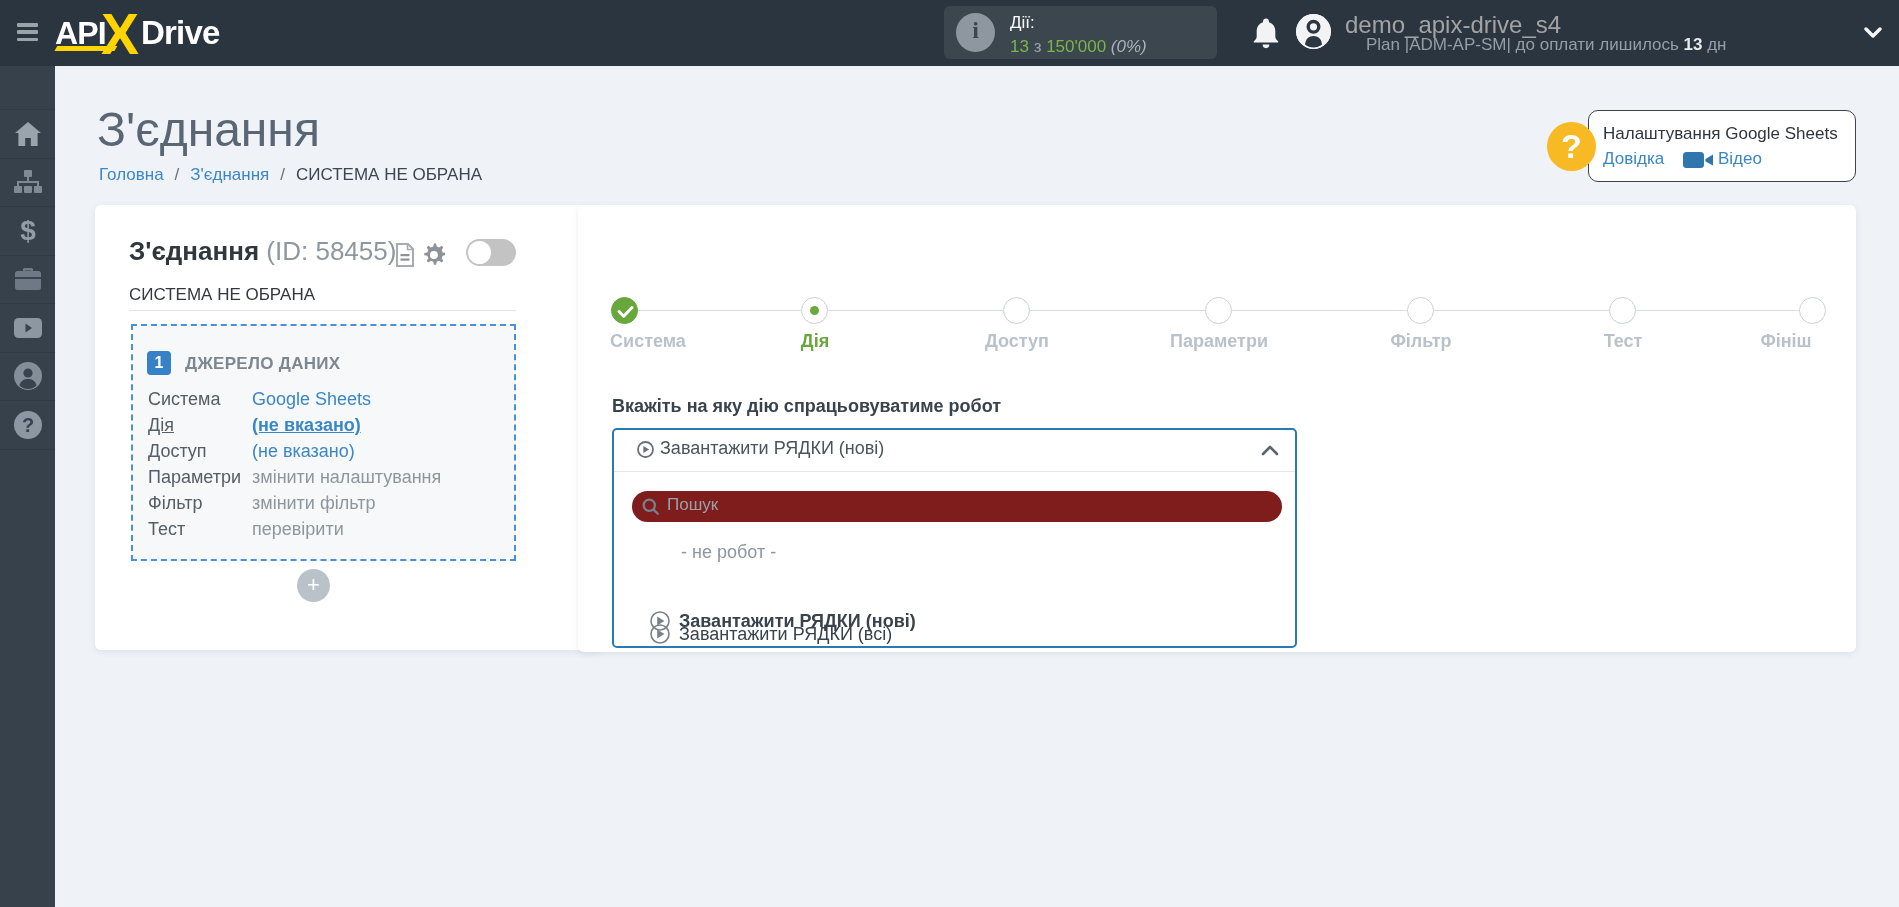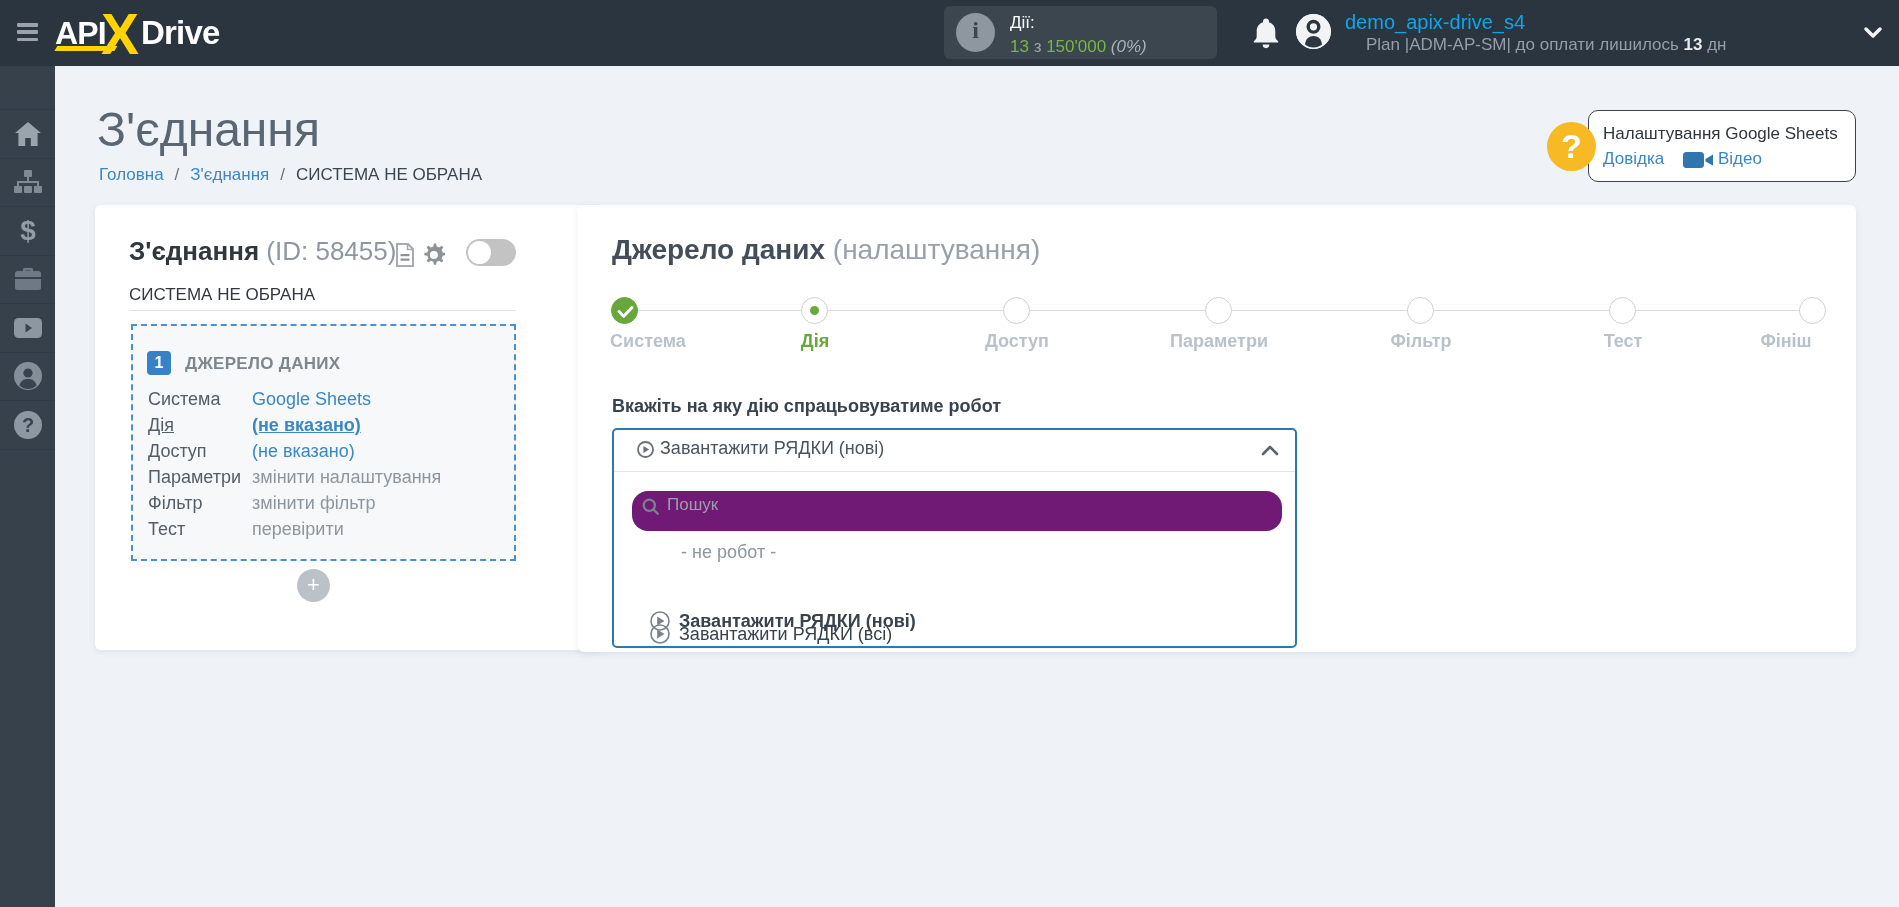--- a/index.html
+++ b/index.html
@@ -20,21 +20,21 @@
 .actbadge { position:absolute; left:944px; top:6px; width:273px; height:53px; background:#3c464f; border-radius:6px; }
 .actbadge .icirc { position:absolute; left:12px; top:7px; width:39px; height:39px; border-radius:50%; background:#8e979f; }
 .actbadge .icirc span { position:absolute; left:0; right:0; top:4px; text-align:center; color:#3c464f; font-weight:bold; font-size:24px; font-family:"Liberation Serif",serif;}
 .actbadge .l1 { position:absolute; left:66px; top:7px; font-size:17px; color:#fff; }
 .actbadge .l2 { position:absolute; left:66px; top:31px; font-size:17px; color:#79b644; }
 .actbadge .l2 .g { color:#9aa3ab; }
 .actbadge .l2 .p { color:#aab3ba; font-style:italic; }
 
 .bell { position:absolute; left:1253px; top:17px; }
 .avatar { position:absolute; left:1296px; top:14px; width:35px; height:35px; border-radius:50%; background:#f4f5f6; overflow:hidden;}
-.uname { position:absolute; left:1345px; top:11px; font-size:20px; color:#0ea5e9; }
+.uname { position:absolute; left:1345px; top:11px; font-size:24px; color:#a3a3a3; }
 .uplan { position:absolute; left:1345px; top:35px; font-size:17px; color:#959ea7;margin-left:21px; }
 .uplan b { color:#e8eaec; }
 .chev { position:absolute; left:1864px; top:25px; }
 
 
 .sidebar { position:absolute; left:0; top:66px; width:55px; height:841px; background:#37414c; z-index:20; }
 .sidebar .cell { position:absolute; left:0; width:55px; height:48px; border-top:1px solid #313b47; }
 .sidebar .cell svg { position:absolute; left:50%; top:50%; transform:translate(-50%,-50%); }
 
 
@@ -81,21 +81,21 @@
 .scircle { position:absolute; width:27px; height:27px; border-radius:50%; background:#fff; border:1px solid #ccd0d4; }
 .scircle.done { background:#68a73c; border-color:#68a73c; }
 .scircle.act::after { content:""; position:absolute; left:8px; top:8px; width:9px; height:9px; border-radius:50%; background:#6aa93e; }
 .slabel { position:absolute; top:126px; font-size:18px; font-weight:bold; color:#b9c2cb; transform:translateX(-50%); white-space:nowrap; }
 .slabel.act { color:#69a73d; }
 
 .q1 { position:absolute; left:34px; top:191px; font-size:18px; font-weight:bold; color:#39434d; }
 .ddl { position:absolute; left:34px; top:223px; width:685px; height:220px; border:2px solid #2a7ab2; border-radius:5px; background:#fff; }
 .ddl .row1 { position:absolute; left:0; top:0; right:0; height:42px; border-bottom:1px solid #e4e7ea; }
 .ddl .row1 .txt { position:absolute; left:46px; top:8px; font-size:18px; color:#4a545e; }
-.ddl .srch { position:absolute; left:18px; top:61px; width:650px; height:40px; background:#701a75; border-radius:16px; }
+.ddl .srch { position:absolute; left:18px; top:61px; width:650px; height:31px; background:#7f1d1d; border-radius:16px; }
 .ddl .srch .ph { position:absolute; left:35px; top:4px; font-size:17px; color:#98a1a9; }
 .ddl .opt0 { position:absolute; left:67px; top:112px; font-size:18px; color:#8d969e; }
 .ddl .opt1 { position:absolute; left:36px; top:146px; font-size:18px; color:#39434d;margin-top:48px; }
 .ddl .opt2 { position:absolute; left:36px; top:181px; font-size:18px; color:#39434d; font-weight:bold; }
 .picon { display:inline-block; vertical-align:-4px; margin-right:9px; }
 </style>
 </head>
 <body>
 
 <div class="topbar">
@@ -252,21 +252,20 @@
             <td class="k">Тест</td>
             <td class="v">перевірити</td>
           </tr>
     </tbody>
       </table>
   </div>
   <div class="plus">+</div>
 </div>
 
 <div class="cardR">
-  <div class="title">Джерело даних <span class="gray">(налаштування)</span></div>
   <div class="stepline" style="left:47px; width:1188px;"></div>
   <div class="scircle done" style="left:33px; top:92px;">
     <svg width="27" height="27" viewBox="0 0 27 27">
         <path d="M7 13.5 L11.7 18.2 L20 9.5" stroke="#fff" stroke-width="3" fill="none" stroke-linecap="round" stroke-linejoin="round"></path>
       </svg>
   </div>
   <div class="scircle act" style="left:223px; top:92px;"></div>
   <div class="scircle" style="left:425px; top:92px;"></div>
   <div class="scircle" style="left:627px; top:92px;"></div>
   <div class="scircle" style="left:829px; top:92px;"></div>

